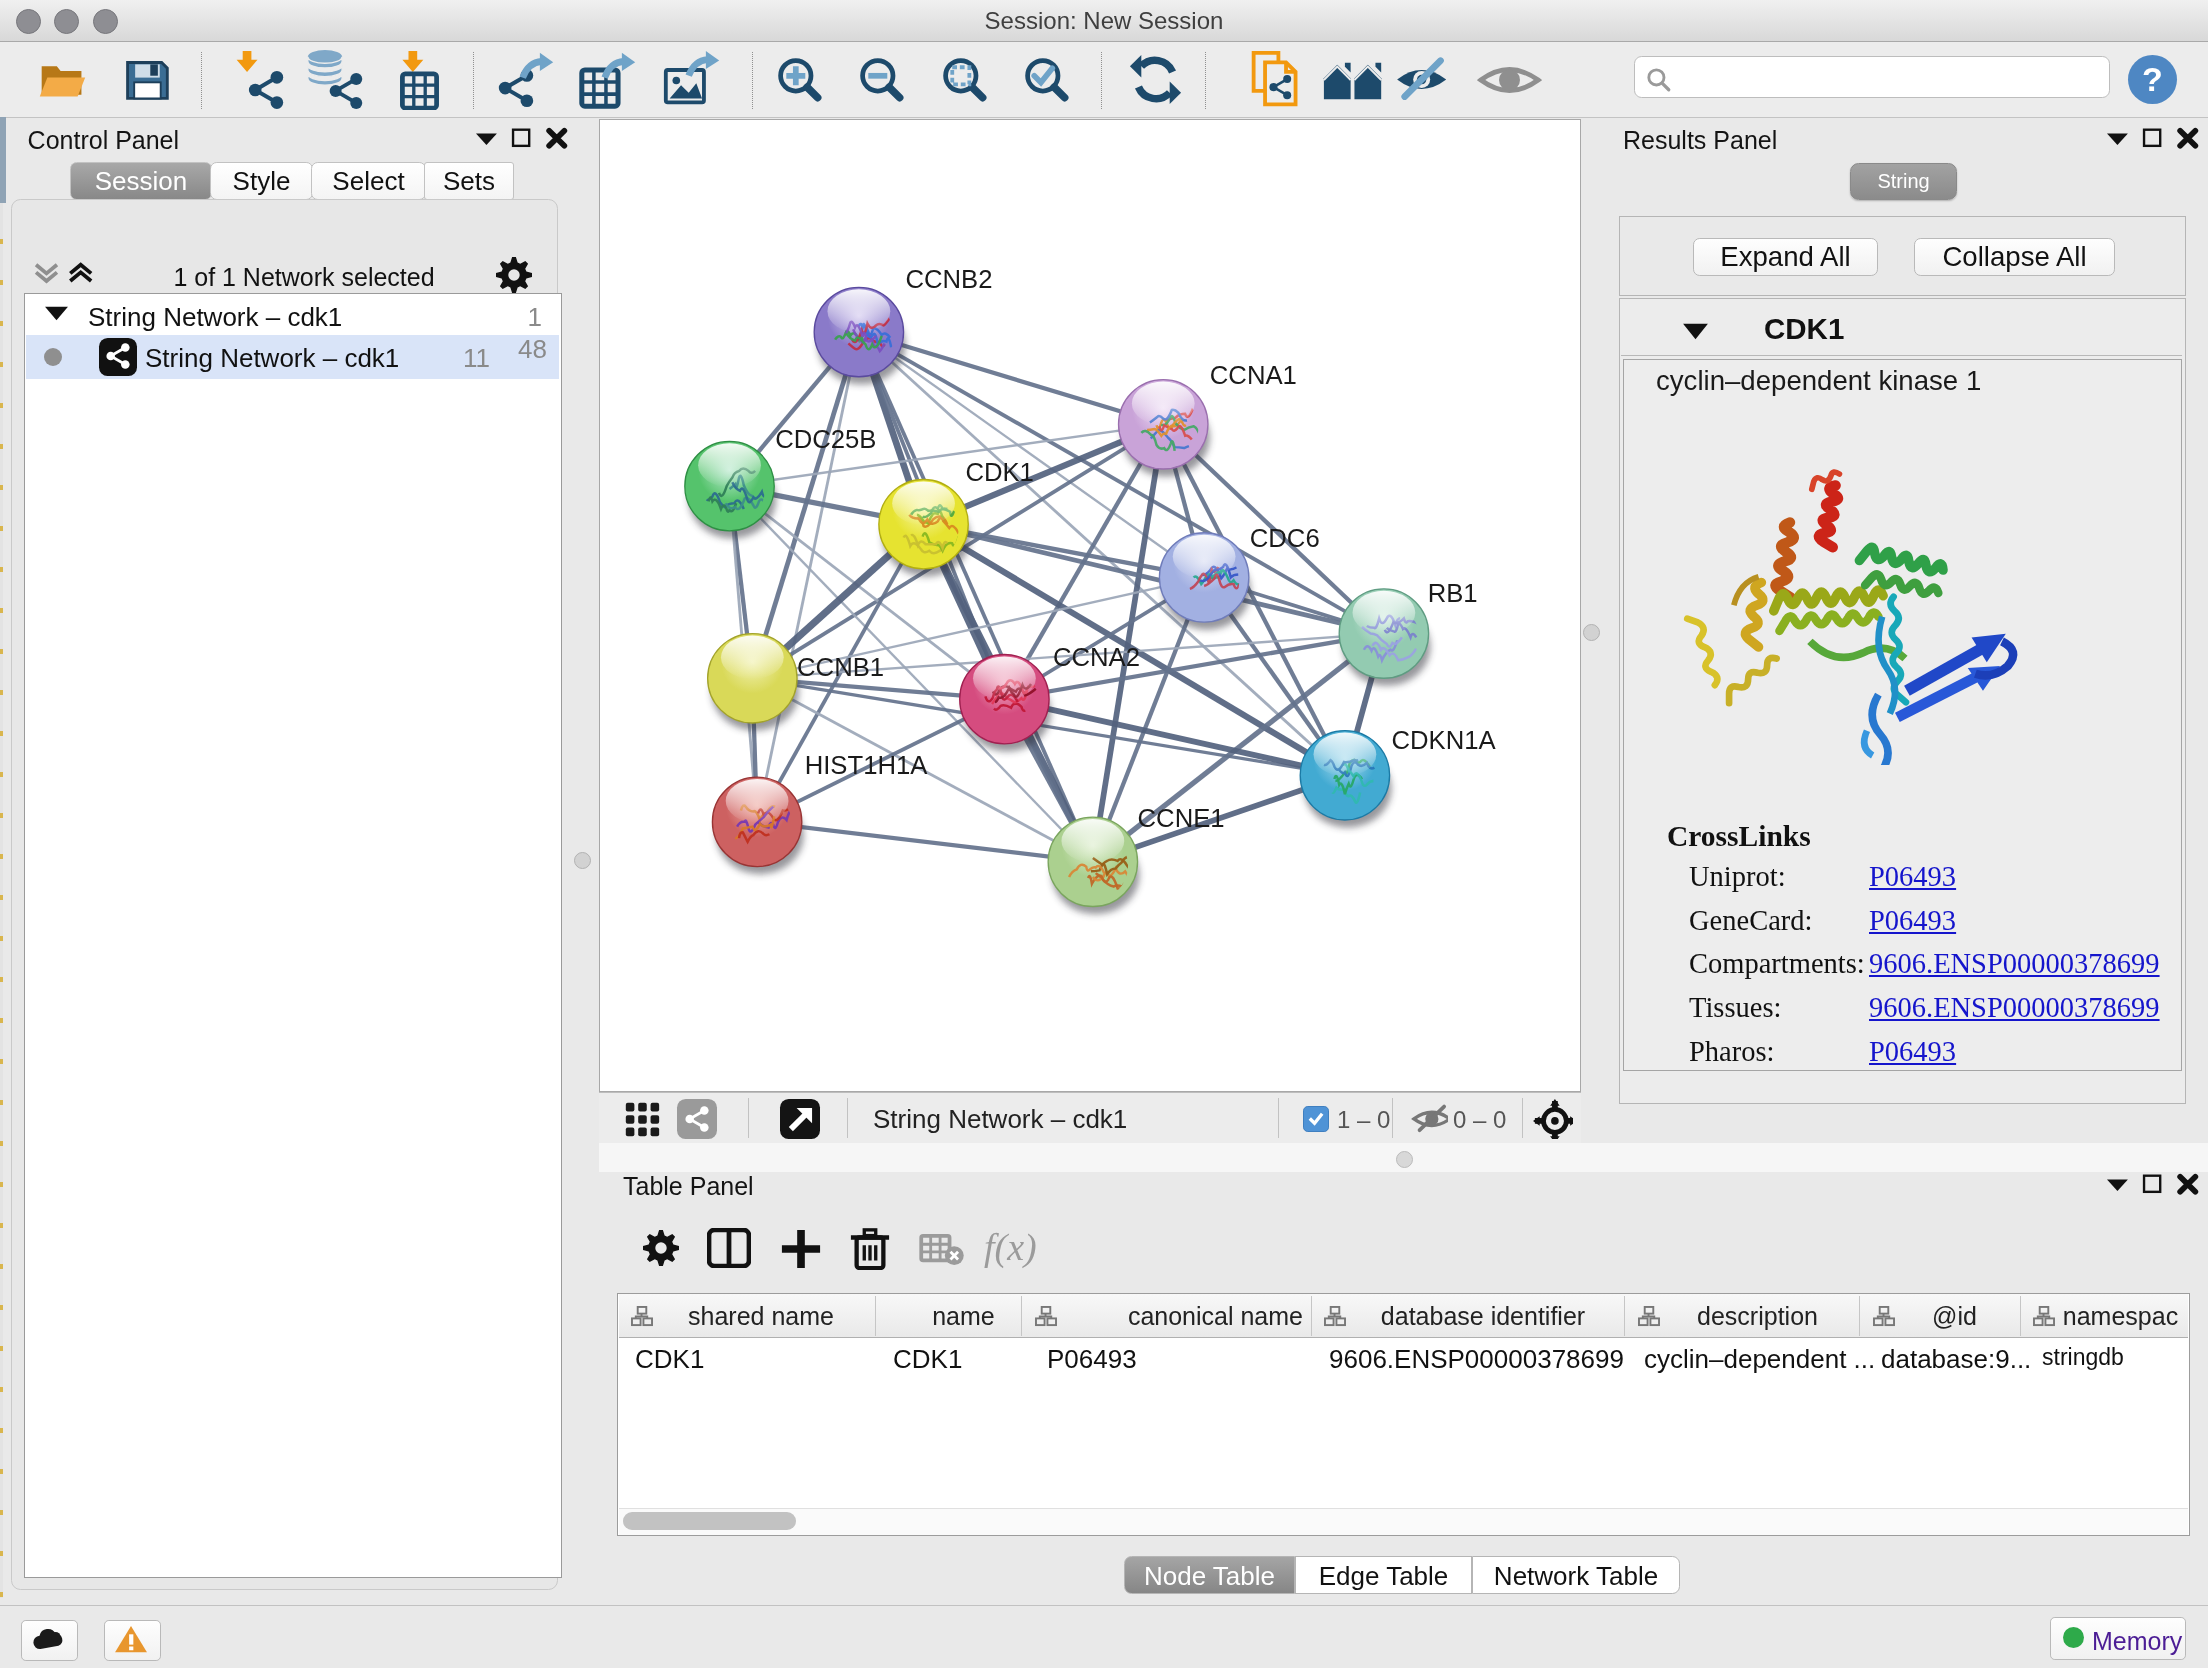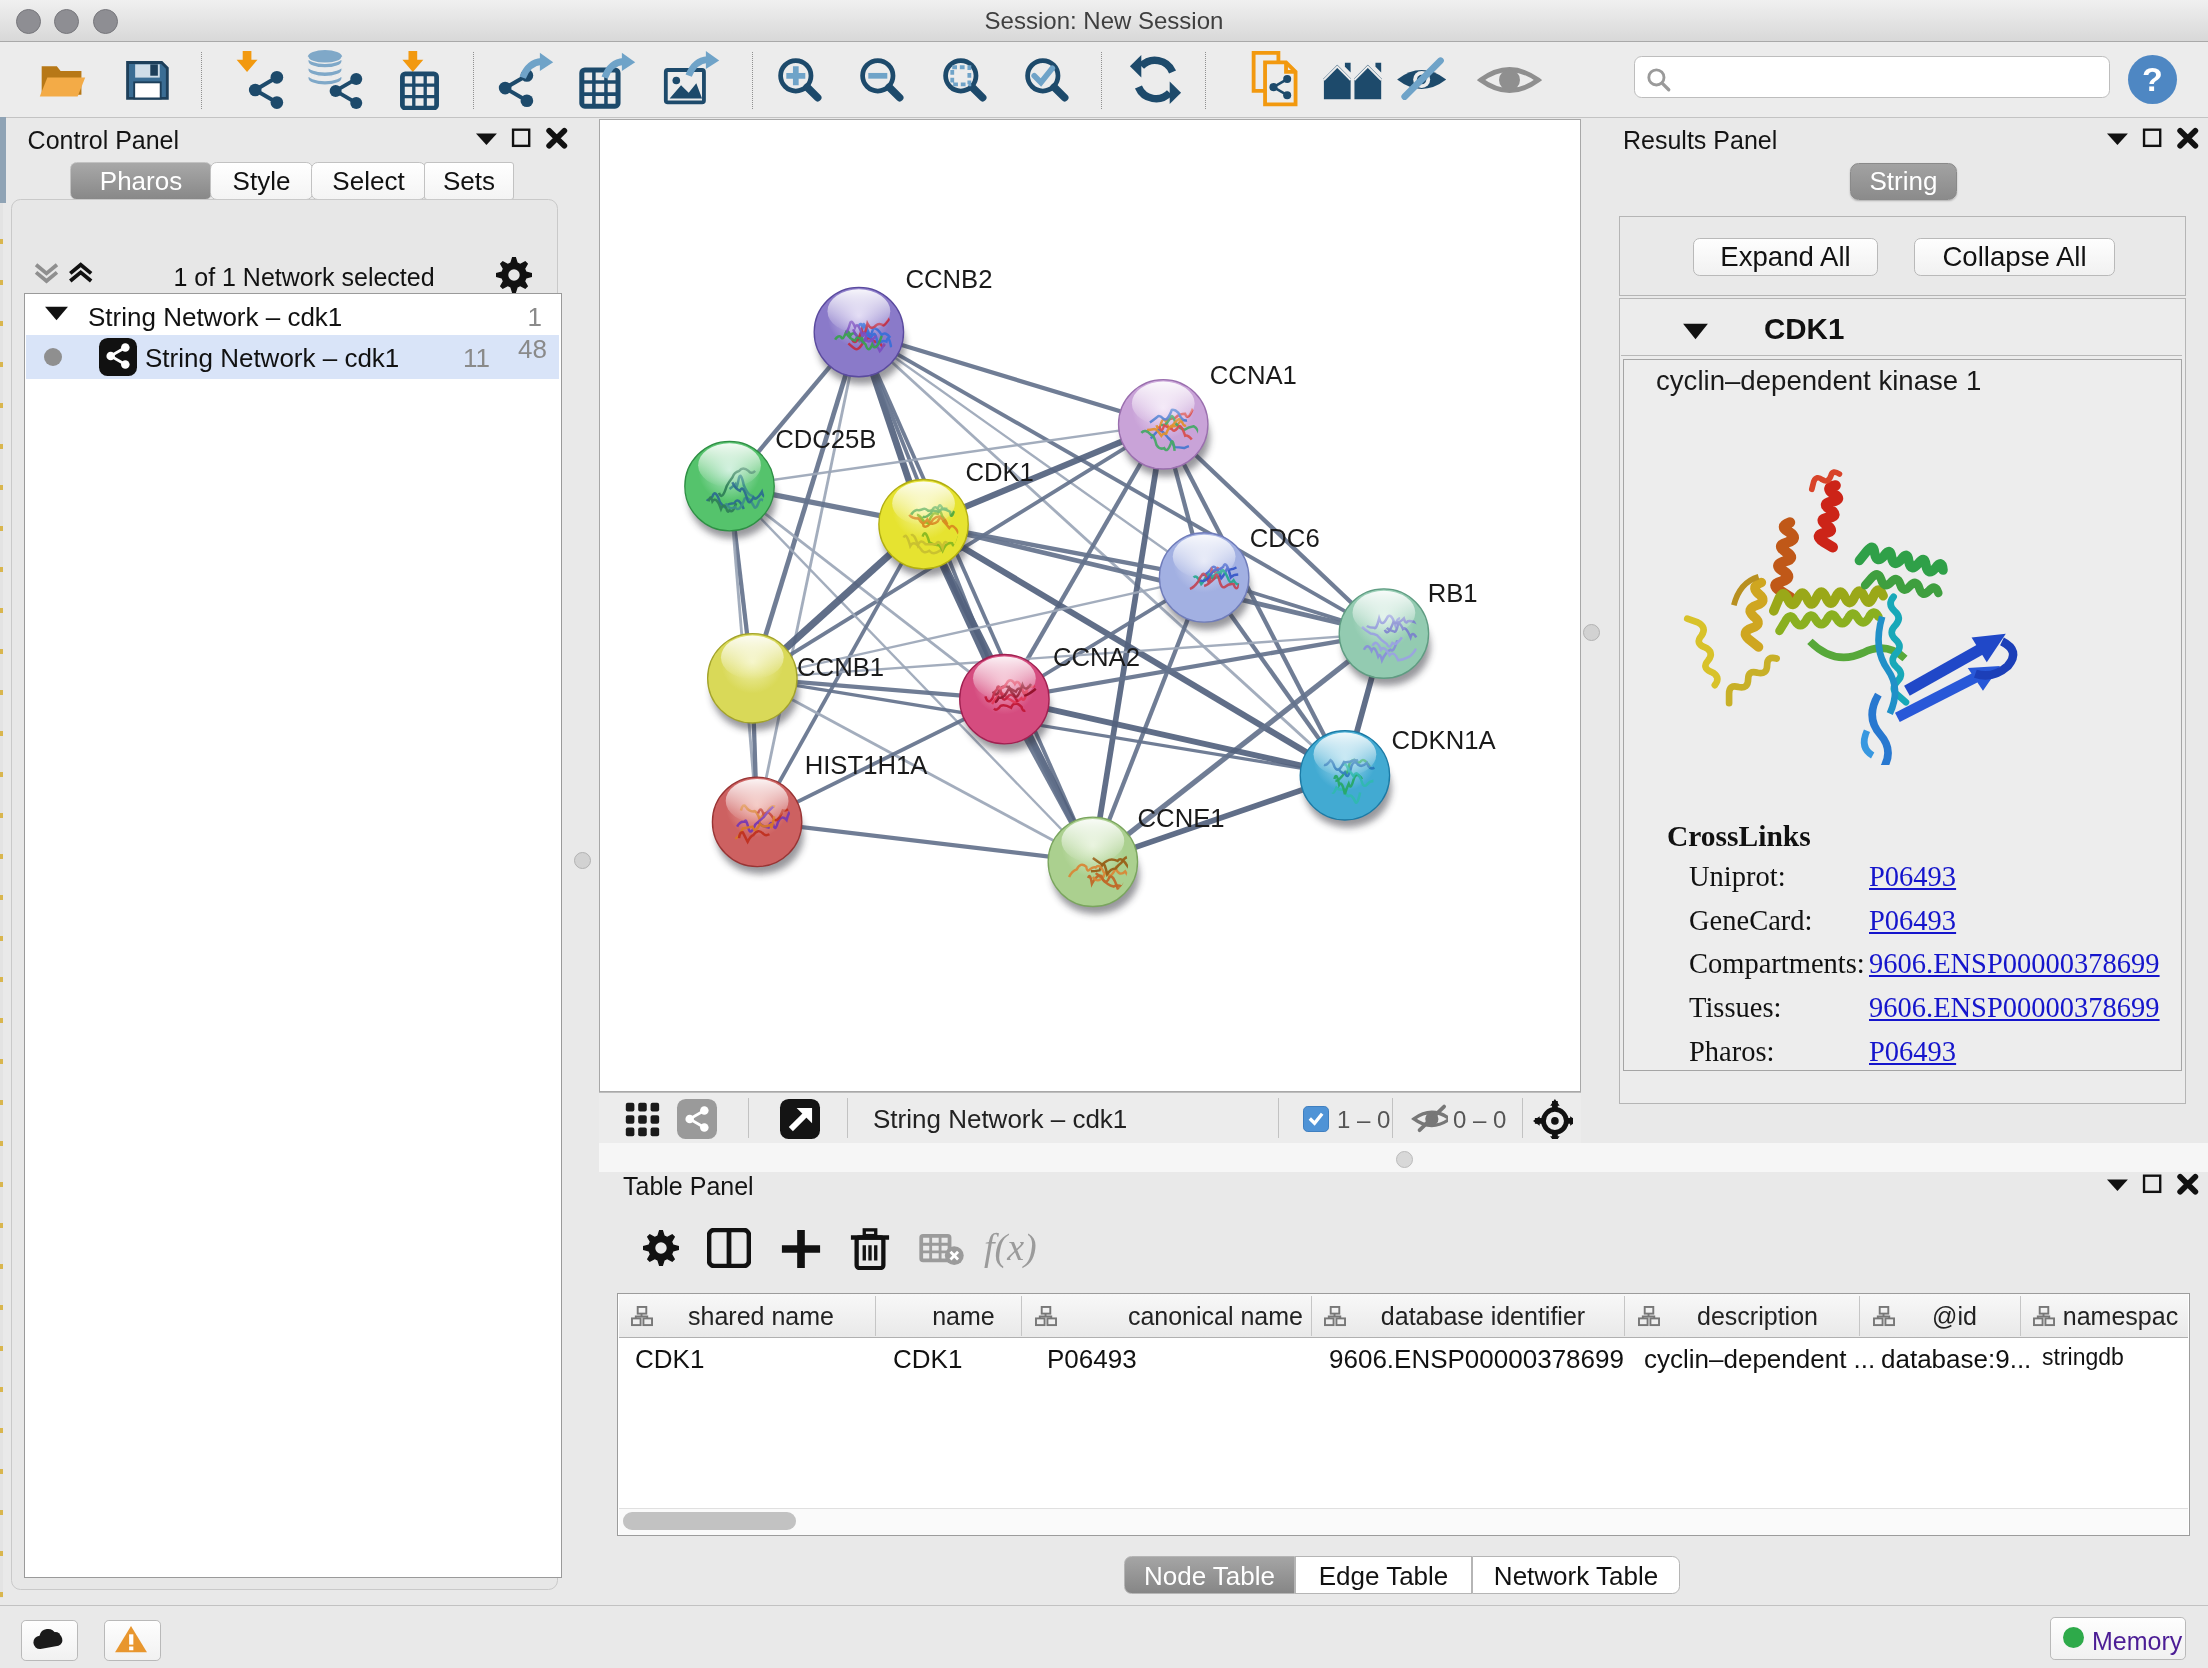--- a/index.html
+++ b/index.html
@@ -143,21 +143,21 @@
   </svg>
 <div class="abs" style="left:2128px;top:55px;width:49px;height:49px;border-radius:50%;background:#4e87c3;color:#fff;font-size:34px;font-weight:bold;text-align:center;line-height:49px">?</div>
 <div class="abs" style="left:0;top:117px;width:5.7px;height:86px;background:#8fa3b5"></div>
 <div class="abs" style="left:0;top:203px;width:2.9px;height:1395px;background:repeating-linear-gradient(#e3e3e3 0 36px, #d9b64e 36px 41px)"></div>
 <div class="abs ptitle" style="left:27.6px;top:126px">Control Panel</div>
 <svg style="position:absolute;left:457px;top:124px" width="114" height="28.5" viewBox="0 0 120 30">
     <polygon points="20,10 42,10 31,22" fill="#111"></polygon>
     <rect x="59" y="6" width="17" height="17" fill="none" stroke="#111" stroke-width="2.5"></rect>
     <path d="M 97 7 L 113 23 M 113 7 L 97 23" stroke="#111" stroke-width="6" stroke-linecap="round"></path>
   </svg>
-<div class="abs" style="left:70px;top:162px;width:140px;height:36px;background:linear-gradient(#a8a8a8,#888);color:#fff;border:1px solid #c2c2c2;border-radius:6.7px;font-size:26px;text-align:center;line-height:36px">Pharos</div>
+<div class="abs" style="left:70px;top:162px;width:140px;height:36px;background:linear-gradient(#a8a8a8,#888);color:#fff;border:1px solid #c2c2c2;border-radius:6.7px;font-size:26px;text-align:center;line-height:36px">Session</div>
 <div class="abs" style="left:210px;top:162px;width:101px;height:36px;background:linear-gradient(#ffffff,#f4f4f4);color:#111;border:1px solid #c2c2c2;border-radius:6.7px;font-size:26px;text-align:center;line-height:36px">Style</div>
 <div class="abs" style="left:311px;top:162px;width:113px;height:36px;background:linear-gradient(#ffffff,#f4f4f4);color:#111;border:1px solid #c2c2c2;border-radius:6.7px;font-size:26px;text-align:center;line-height:36px">Select</div>
 <div class="abs" style="left:424px;top:162px;width:88px;height:36px;background:linear-gradient(#ffffff,#f4f4f4);color:#111;border:1px solid #c2c2c2;border-radius:3px;font-size:26px;text-align:center;line-height:36px">Sets</div>
 <div class="abs" style="left:11.4px;top:199px;width:545px;height:1389px;background:#e7e7e7;border:1px solid #c9c9c9;border-radius:9.5px"></div>
 <svg style="position:absolute;left:32px;top:261px" width="67" height="28.5" viewBox="0 0 70 30">
     <path d="M 4 4 L 15 13 L 26 4 M 4 12 L 15 21 L 26 12" fill="none" stroke="#8f8f8f" stroke-width="4"></path>
     <path d="M 40 13 L 51 4 L 62 13 M 40 21 L 51 12 L 62 21" fill="none" stroke="#111" stroke-width="4"></path>
   </svg>
 <div class="abs" style="left:114px;top:263px;width:380px;text-align:center;font-size:25px;color:#111">1 of 1 Network selected</div>
 <svg style="position:absolute;left:494px;top:255px" width="40" height="40" viewBox="0 0 42 42">
@@ -526,21 +526,21 @@
     <polygon points="46,23 39,18 39,28" fill="#111"></polygon>
   </svg>
 <div class="abs" style="left:599px;top:1143px;width:1609px;height:28.5px;background:#f6f6f6"></div>
 <div class="abs" style="left:1396px;top:1151px;width:15px;height:15px;border-radius:50%;background:#d8d8d8;border:1px solid #bbb"></div>
 <div class="abs ptitle" style="left:1623px;top:126px">Results Panel</div>
 <svg style="position:absolute;left:2088px;top:124px" width="114" height="28.5" viewBox="0 0 120 30">
     <polygon points="20,10 42,10 31,22" fill="#111"></polygon>
     <rect x="59" y="6" width="17" height="17" fill="none" stroke="#111" stroke-width="2.5"></rect>
     <path d="M 97 7 L 113 23 M 113 7 L 97 23" stroke="#111" stroke-width="6" stroke-linecap="round"></path>
   </svg>
-<div class="abs" style="left:1850px;top:163px;width:105px;height:35px;background:linear-gradient(#a2a2a2,#8b8b8b);border:1px solid #8a8a8a;border-radius:8.6px;color:#fff;font-size:26px;text-align:center;line-height:35px;box-shadow:0 1px 1.9px rgba(0,0,0,.25)">String</div>
+<div class="abs" style="left:1850px;top:163px;width:105px;height:35px;background:linear-gradient(#a2a2a2,#8b8b8b);border:1px solid #8a8a8a;border-radius:8.6px;color:#fff;font-size:20px;text-align:center;line-height:35px;box-shadow:0 1px 1.9px rgba(0,0,0,.25)">String</div>
 <div class="abs" style="left:1619px;top:216px;width:565px;height:78px;border:1.9px solid #b5b5b5;background:#e9e9e9"></div>
 <div class="abs gbtn" style="left:1693px;top:238px;width:183px;height:36px;font-size:27.6px;text-align:center;line-height:36px;color:#111">Expand All</div>
 <div class="abs gbtn" style="left:1914px;top:238px;width:199px;height:36px;font-size:27.6px;text-align:center;line-height:36px;color:#111">Collapse All</div>
 <div class="abs" style="left:1619px;top:298px;width:565px;height:804px;border:1.9px solid #b5b5b5;background:#ececec"></div>
 <svg style="position:absolute;left:1682px;top:321px" width="27" height="21" viewBox="0 0 28 22">
     <polygon points="1,3 27,3 14,19" fill="#111"></polygon>
   </svg>
 <div class="abs" style="left:1764px;top:312px;font-size:29.5px;font-weight:bold;color:#111">CDK1</div>
 <div class="abs" style="left:1621px;top:355px;width:561px;height:0;border-top:1.9px solid #b8b8b8"></div>
 <div class="abs" style="left:1623px;top:359px;width:557px;height:710px;border:1.9px solid #a5a5a5;background:#ededed"></div>

